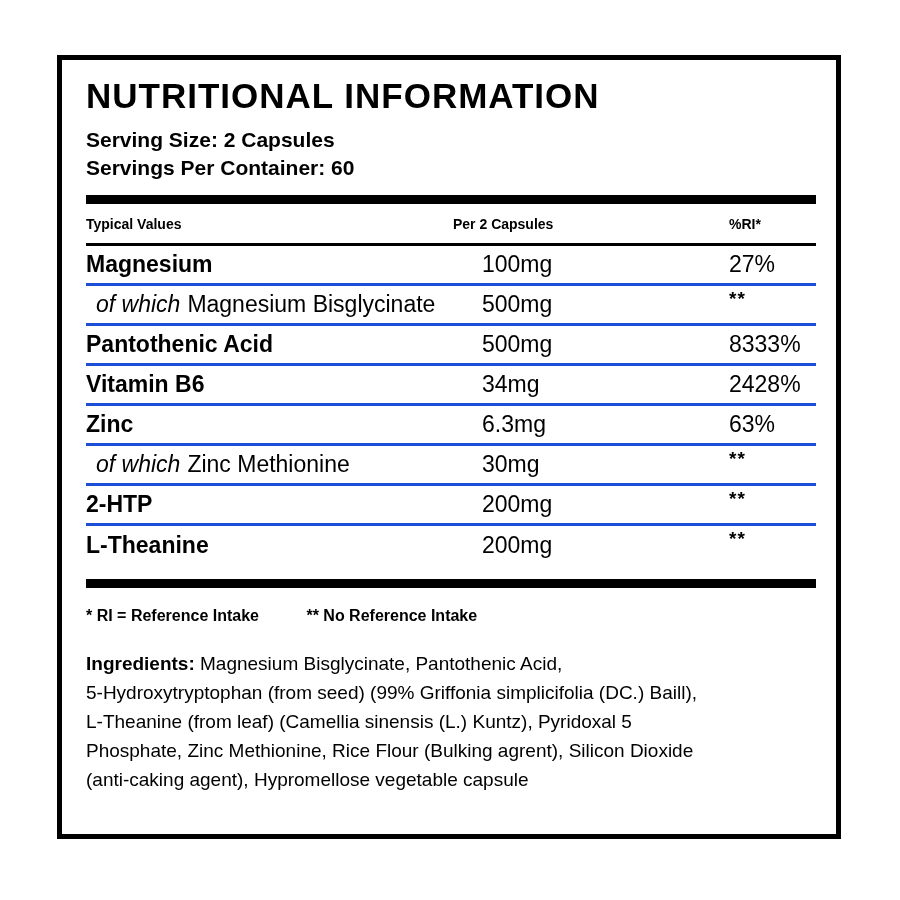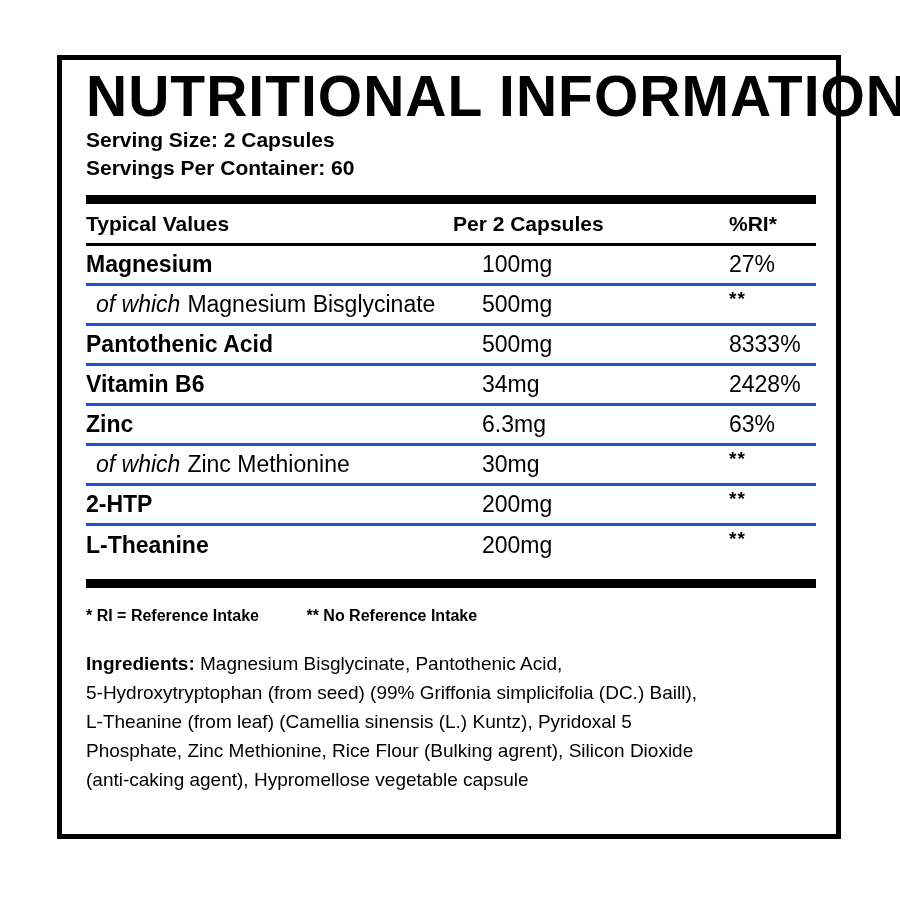--- a/index.html
+++ b/index.html
@@ -24,21 +24,21 @@
     top: 55px;
     width: 784px;
     height: 784px;
     box-sizing: border-box;
     border: 5px solid #000000;
     background: #ffffff;
     padding: 0 22px 0 24px;
   }
   .title {
     margin-top: 12px;
-    font-size: 57px;
+    font-size: 35px;
     line-height: 48px;
     font-weight: bold;
     letter-spacing: 1px;
     white-space: nowrap;
   }
   .serving-block {
     margin-top: 6px;
   }
   .serving-line {
     font-size: 21px;
@@ -60,21 +60,21 @@
   col.c1col { width: 367px; }
   col.c2col { width: 276px; }
   col.c3col { width: 87px; }
   th, td {
     padding: 0;
     text-align: left;
     vertical-align: middle;
     font-size: 23px;
   }
   thead th {
-    font-size: 21px;
+    font-size: 14px;
     font-weight: bold;
     height: 39px;
     border-bottom: 3px solid #000000;
   }
   tbody td {
     height: 37px;
     border-bottom: 3px solid #1d4ed8;
     font-weight: normal;
   }
   tbody tr:last-child td { border-bottom: none; height: 38px; }

